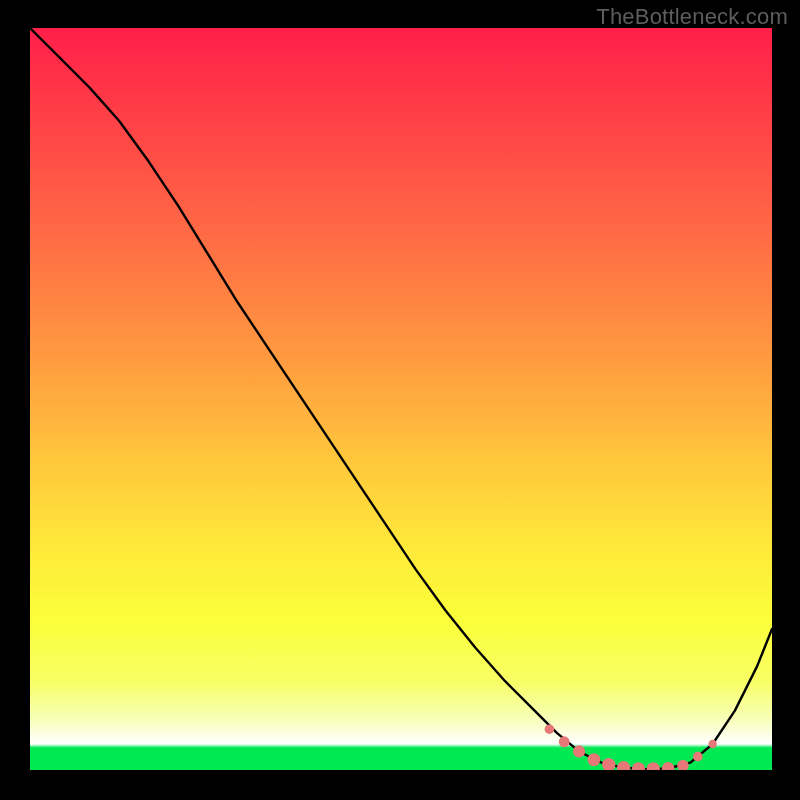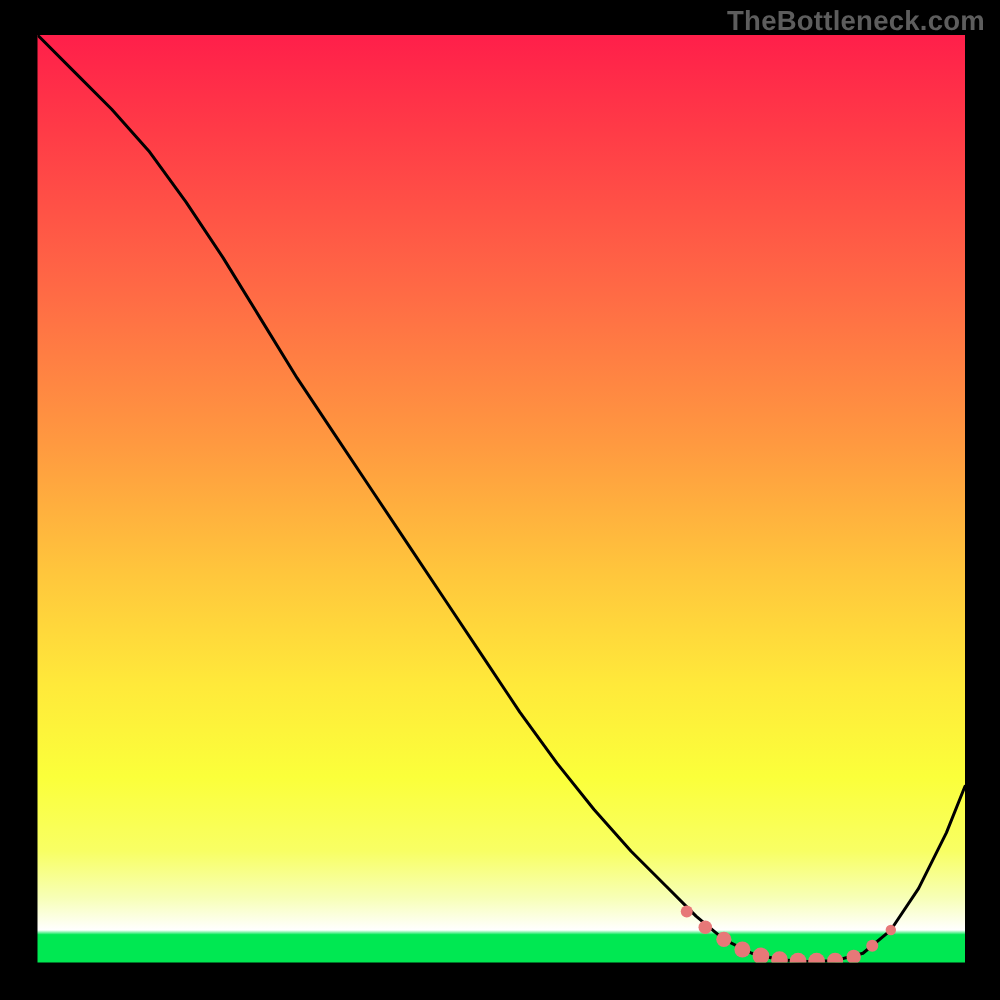--- a/index.html
+++ b/index.html
@@ -16,21 +16,21 @@
     width: 800px;
     height: 800px;
     background: #000;
   }
   .watermark {
     position: absolute;
     top: 4px;
     right: 12px;
     color: #5d5d5d;
     font-size: 22px;
-    font-weight: 700;
+    font-weight: 400;
     letter-spacing: 0.2px;
     z-index: 5;
   }
   .plot-area {
     position: absolute;
     left: 30px;
     top: 28px;
     width: 742px;
     height: 742px;
   }

